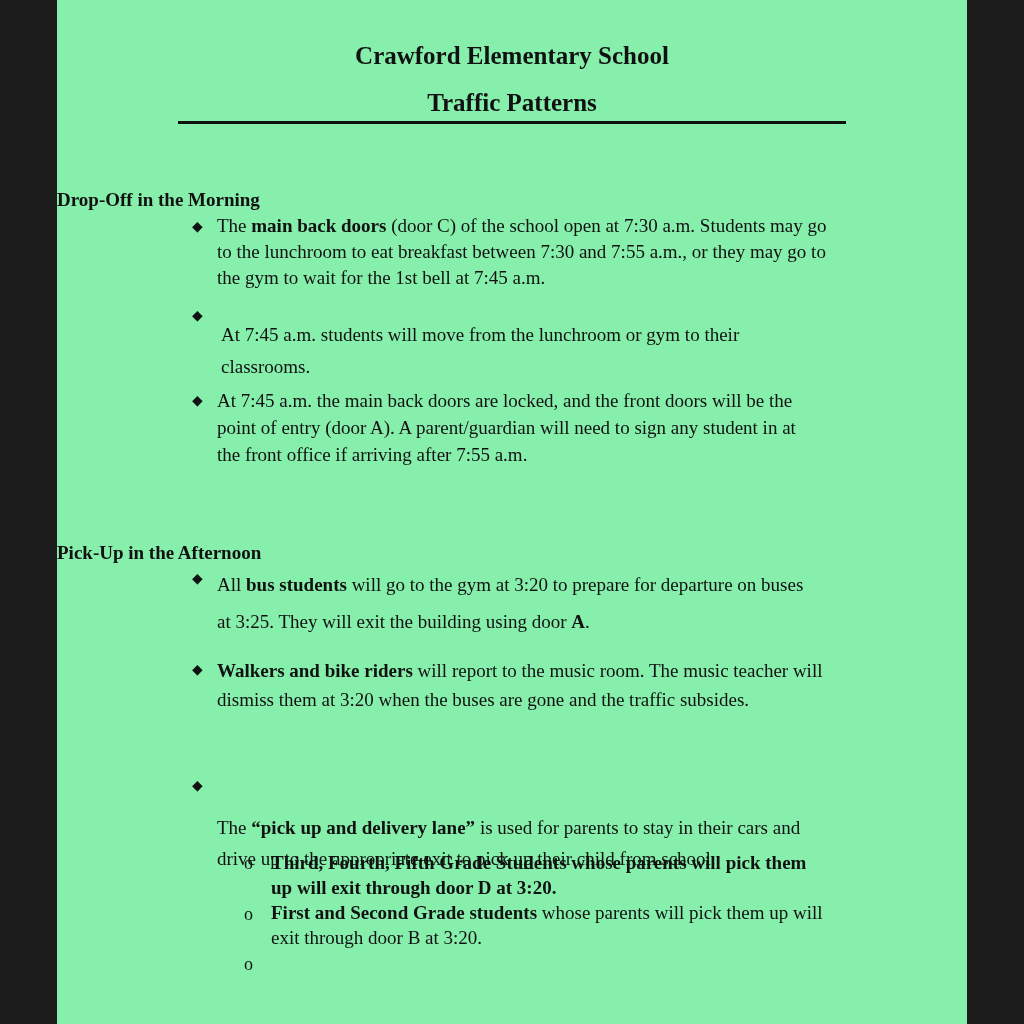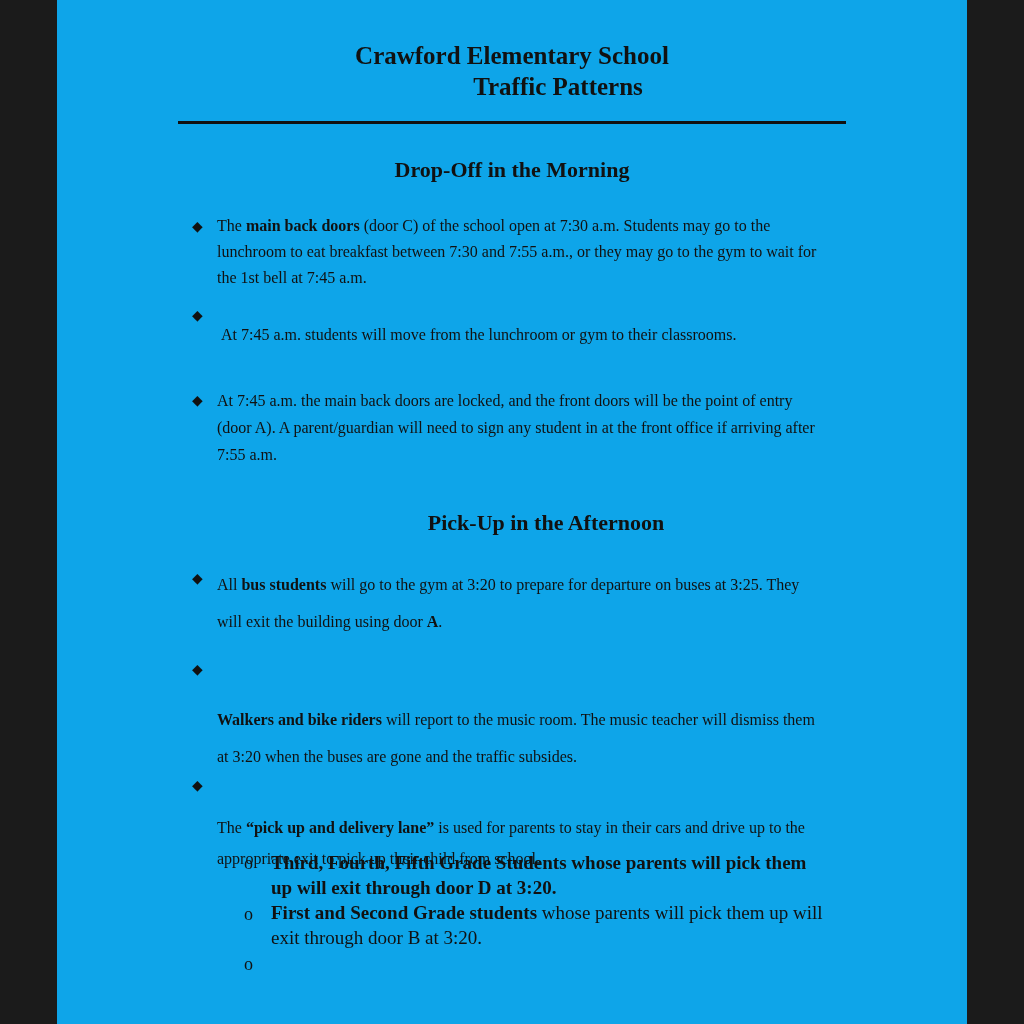--- a/index.html
+++ b/index.html
@@ -5,40 +5,40 @@
   html, body { margin: 0; padding: 0; }
   body {
     width: 1024px; height: 1024px; overflow: hidden;
     background: #1b1b1b;
     position: relative;
     font-family: "Liberation Serif", serif;
     color: #111;
   }
   .page {
     position: absolute; left: 57px; top: 0; width: 910px; height: 1024px;
-    background: #0ea5e9;
+    background: #86efac;
   }
   .title {
     position: absolute; left: 0; width: 910px; text-align: center;
     font-weight: bold; font-size: 25px; line-height: 30px;
   }
   .t1 { top: 41px; }
-  .t2 { top: 72px; margin-left: 46px; }
+  .t2 { top: 88px; }
   .rule {
     position: absolute; left: 121px; width: 668px; top: 121px; height: 3px; background: #111;
   }
   .heading {
-    position: absolute; left: 0; width: 910px; text-align: center;
-    font-weight: bold; font-size: 22px; line-height: 24px;
+    position: absolute; left: 0; width: 910px; text-align: left;
+    font-weight: bold; font-size: 19px; line-height: 24px; margin-top: 30px;
   }
   .bullet {
     position: absolute; left: 135px; font-size: 14px; line-height: 18px;
   }
   .btext {
-    position: absolute; left: 160px; width: 620px; font-size: 16px;
+    position: absolute; left: 160px; width: 620px; font-size: 19px;
   }
   .btext b { font-weight: bold; }
   .sub-bullet {
     position: absolute; left: 187px; font-size: 18px; line-height: 18px;
   }
   .stext {
     position: absolute; left: 214px; width: 560px; font-size: 19px; line-height: 25px;
   }
 </style>
 </head>
@@ -55,29 +55,29 @@
   <div class="btext" style="top:213px; line-height:26px;">
     <span>The </span><b>main back doors</b><span> (door C) of the school open at 7:30 a.m. Students may go to the lunchroom to eat breakfast between 7:30 and 7:55 a.m., or they may go to the gym to wait for the 1st bell at 7:45 a.m.</span>
   </div>
 
   <div class="bullet" style="top:307px;">◆</div>
   <div class="btext" style="top:319px; line-height:32px; padding-left:4px; width:600px;">At 7:45 a.m. students will move from the lunchroom or gym to their classrooms.</div>
 
   <div class="bullet" style="top:392px;">◆</div>
   <div class="btext" style="top:387px; line-height:27px; width:605px;">At 7:45 a.m. the main back doors are locked, and the front doors will be the point of entry (door A). A parent/guardian will need to sign any student in at the front office if arriving after 7:55 a.m.</div>
 
-  <div class="heading" style="top:511px;padding-left:34px;">Pick-Up in the Afternoon</div>
+  <div class="heading" style="top:511px;">Pick-Up in the Afternoon</div>
 
   <div class="bullet" style="top:570px;">◆</div>
   <div class="btext" style="top:566px; line-height:37px; width:600px;">
     <span>All </span><b>bus students</b><span> will go to the gym at 3:20 to prepare for departure on buses at 3:25. They will exit the building using door </span><b>A</b><span>.</span>
   </div>
 
   <div class="bullet" style="top:661px;">◆</div>
-  <div class="btext" style="top:656px; line-height:37px; width:612px;margin-top:45px;">
+  <div class="btext" style="top:656px; line-height:29px; width:612px;">
     <b>Walkers and bike riders</b><span> will report to the music room. The music teacher will dismiss them at 3:20 when the buses are gone and the traffic subsides.</span>
   </div>
 
   <div class="bullet" style="top:777px;">◆</div>
   <div class="btext" style="top:772px; line-height:31px; width:612px;margin-top:40px;">
     <span>The </span><b>“pick up and delivery lane”</b><span> is used for parents to stay in their cars and drive up to the appropriate exit to pick up their child from school.</span>
   </div>
 
   <div class="sub-bullet" style="top:854px;">o</div>
   <div class="stext" style="top:850px;font-weight:bold;">

